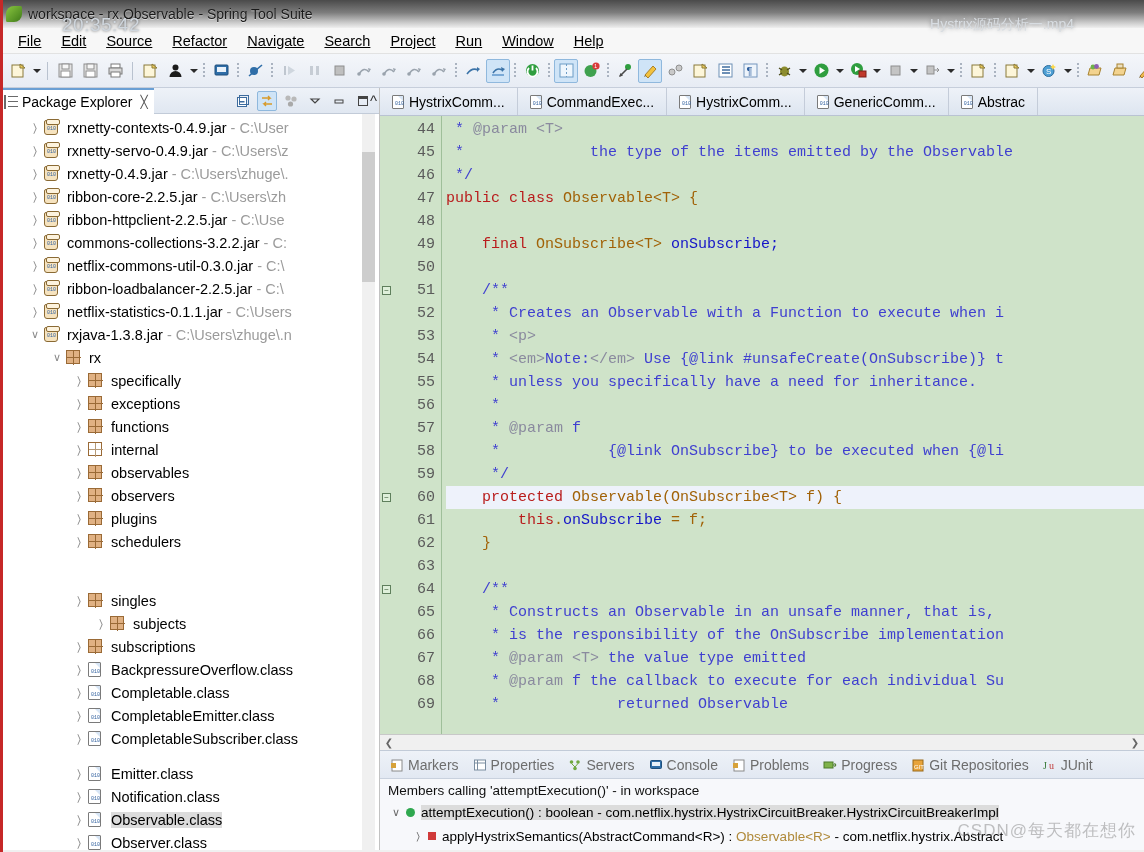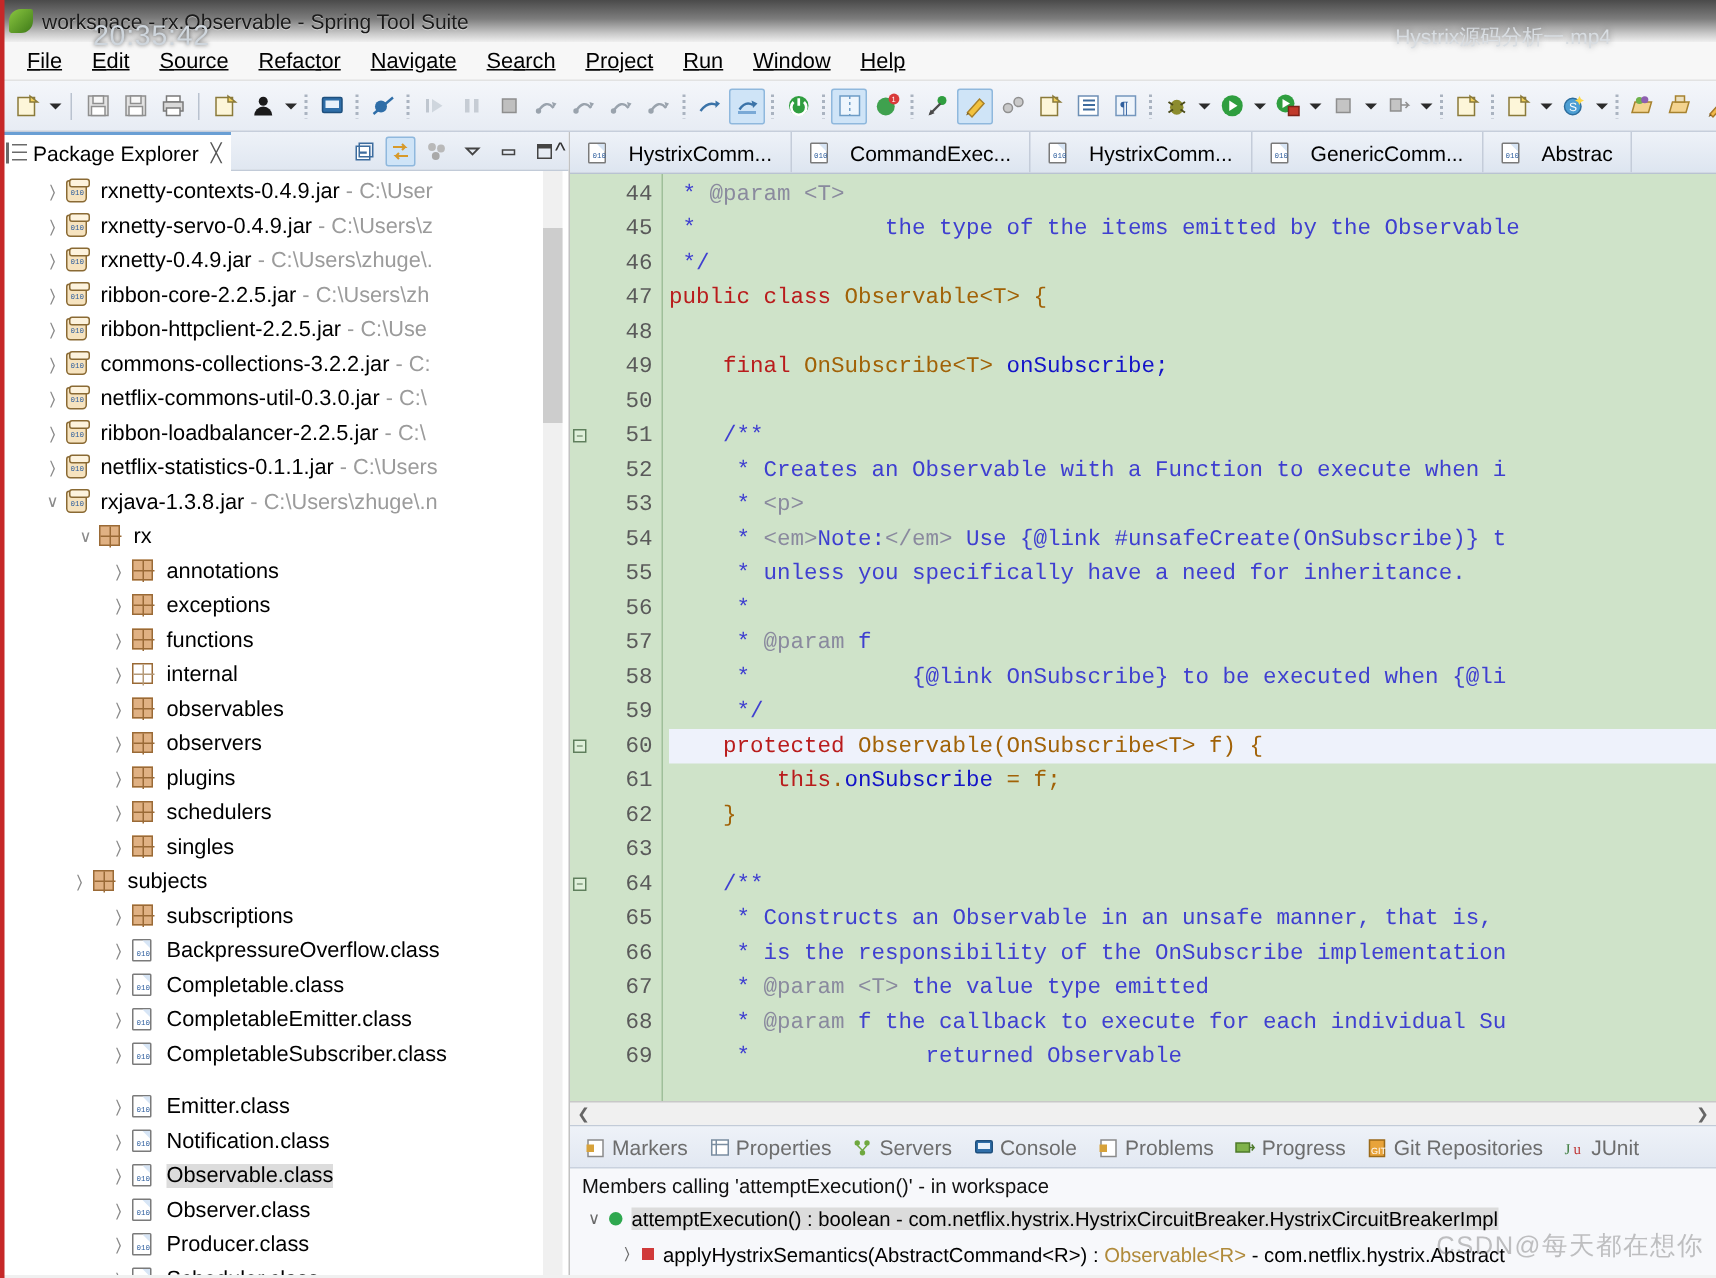--- a/index.html
+++ b/index.html
@@ -134,21 +134,21 @@
   }
 
   
   #editorArea { flex:1; display:flex; flex-direction:column; background:#f3f5f9; min-width:0; }
   #edtabs {
     height:28px; display:flex; align-items:stretch;
     background:linear-gradient(to bottom,#eef2f8,#dde5f0);
     border-bottom:1px solid #b9c3d2; overflow:hidden;
   }
   .edtab {
-    display:flex; align-items:center; gap:15px; padding:0 12px;
+    display:flex; align-items:center; gap:5px; padding:0 12px;
     font-size:14px; white-space:nowrap;
     border-right:1px solid #c4ccd9;
   }
   .edtab .ic-cls { width:12px;height:14px; }
 
   #editorWrap { flex:1; display:flex; position:relative; overflow:hidden; background:#cfe3c9; }
   #foldbar { width:14px; background:#cfe3c9; position:relative; }
   #foldbar .marker { position:absolute; left:2px; width:9px; height:9px;
        border:1px solid #5f7f5c; background:#dff0da; font-size:8px; line-height:7px; text-align:center; color:#3b5b38; }
   #gutter {
@@ -624,21 +624,21 @@
           <span class="ticon">
             <span class="ic-pkg" style="position: relative; display: block;"></span>
           </span>
           <span class="tlabel">rx</span>
         </div>
         <div class="trow" style="padding-left: 70px;">
           <span class="twist closed"></span>
           <span class="ticon">
             <span class="ic-pkg" style="position: relative; display: block;"></span>
           </span>
-          <span class="tlabel">annotations</span>
+          <span class="tlabel">specifically</span>
         </div>
         <div class="trow" style="padding-left: 70px;">
           <span class="twist closed"></span>
           <span class="ticon">
             <span class="ic-pkg" style="position: relative; display: block;"></span>
           </span>
           <span class="tlabel">exceptions</span>
         </div>
         <div class="trow" style="padding-left: 70px;">
           <span class="twist closed"></span>
@@ -675,28 +675,28 @@
           </span>
           <span class="tlabel">plugins</span>
         </div>
         <div class="trow" style="padding-left: 70px;">
           <span class="twist closed"></span>
           <span class="ticon">
             <span class="ic-pkg" style="position: relative; display: block;"></span>
           </span>
           <span class="tlabel">schedulers</span>
         </div>
-        <div class="trow" style="padding-left: 70px;">
+        <div class="trow" style="padding-left: 70px; margin-top: 36px;">
           <span class="twist closed"></span>
           <span class="ticon">
             <span class="ic-pkg" style="position: relative; display: block;"></span>
           </span>
           <span class="tlabel">singles</span>
         </div>
-        <div class="trow" style="padding-left: 44px;">
+        <div class="trow" style="padding-left: 92px;">
           <span class="twist closed"></span>
           <span class="ticon">
             <span class="ic-pkg" style="position: relative; display: block;"></span>
           </span>
           <span class="tlabel">subjects</span>
         </div>
         <div class="trow" style="padding-left: 70px;">
           <span class="twist closed"></span>
           <span class="ticon">
             <span class="ic-pkg" style="position: relative; display: block;"></span>

